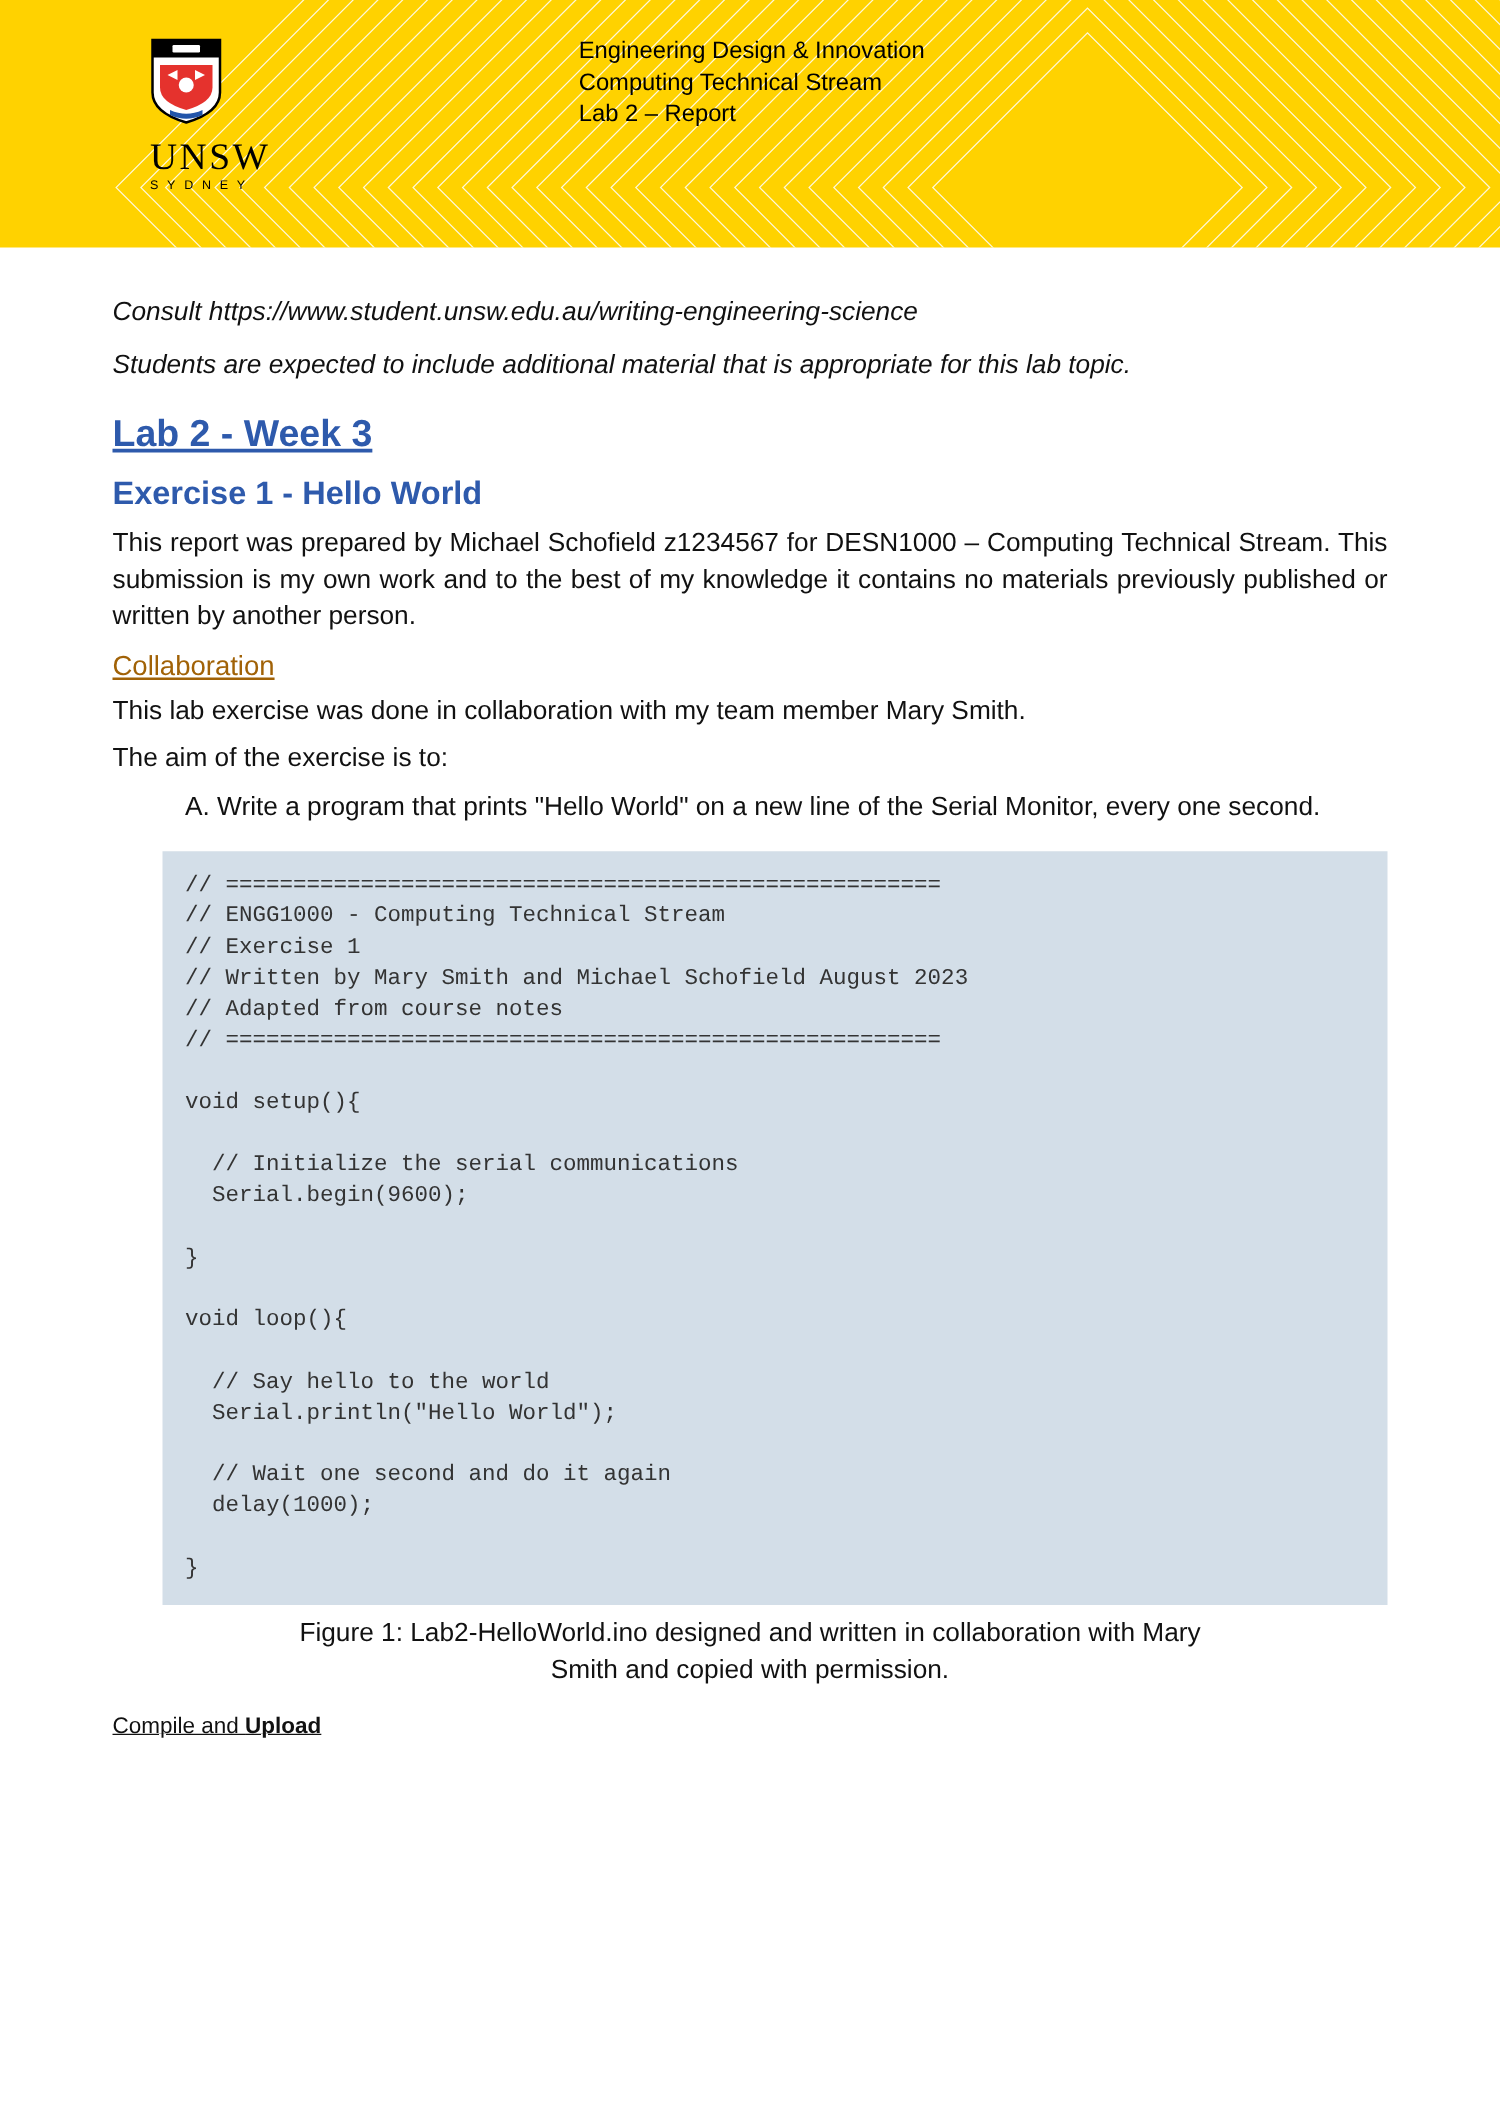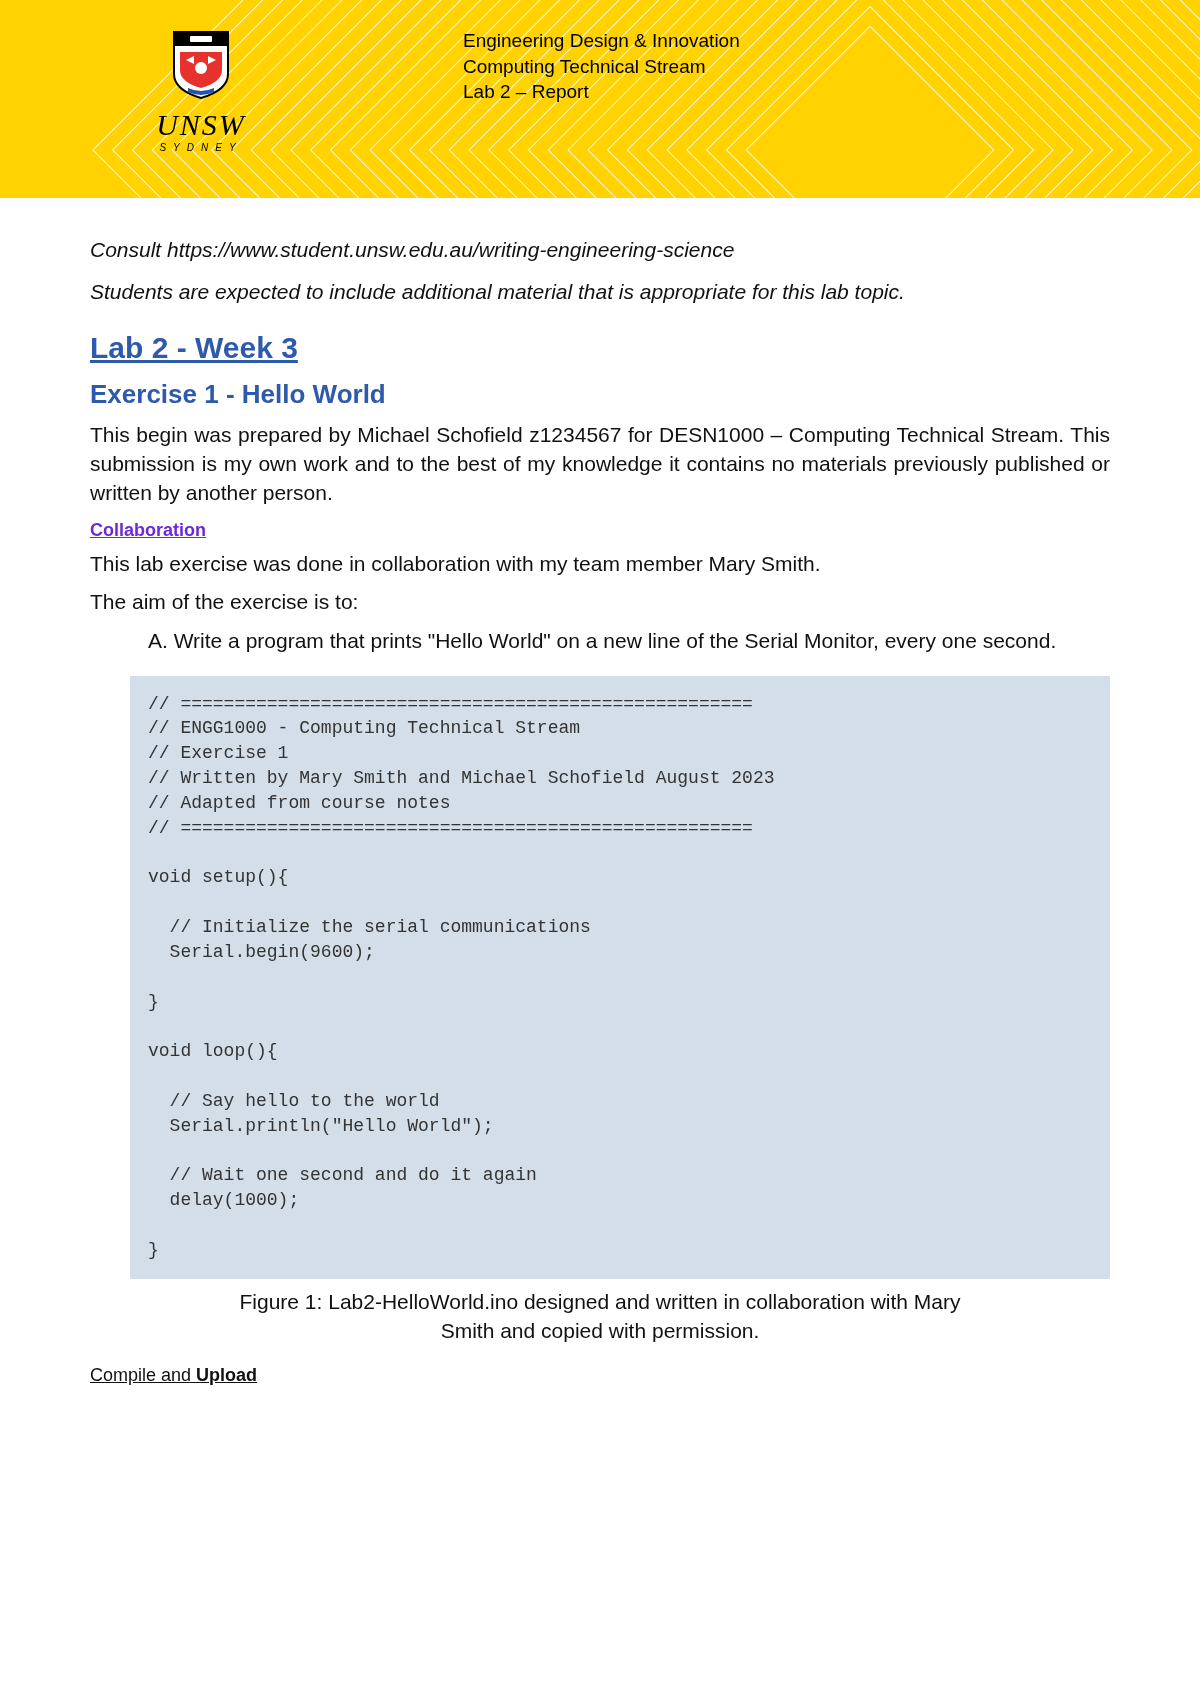--- a/index.html
+++ b/index.html
@@ -27,25 +27,24 @@
     height: 1100px;
     pointer-events: none;
   }
   .header-lines div {
     position: absolute;
     border: 1px solid rgba(255,255,255,0.85);
     transform: rotate(45deg);
   }
   .logo-block {
     position: absolute;
-    left: 136px;
+    left: 120px;
     top: 30px;
     width: 130px;
-    text-align: center;
-    font-style: italic;
+    text-align: left;
   }
   .shield {
     width: 58px;
     height: 70px;
     margin: 0 auto 6px auto;
   }
   .unsw-text {
     font-family: "Times New Roman", serif;
     font-weight: 400;
     font-size: 30px;
@@ -90,25 +89,25 @@
     font-weight: 700;
     margin-bottom: 10px;
   }
   .body-text {
     font-size: 21px;
     line-height: 1.4;
     text-align: justify;
     margin-bottom: 12px;
   }
   h3.section {
-    font-size: 18px;
-    font-weight: 700;
+    font-size: 22px;
+    font-weight: 400;
     text-decoration: underline;
     margin: 10px 0 8px 0;
-    color: #6d28d9;
+    color: #a16207;
   }
   .aim-text {
     font-size: 21px;
     margin-bottom: 12px;
   }
   .aim-item {
     font-size: 21px;
     margin-left: 58px;
     margin-right: 10px;
     text-align: justify;
@@ -200,21 +199,21 @@
 
 <div class="content">
   <div class="intro">
     <p>Consult https://www.student.unsw.edu.au/writing-engineering-science</p>
     <p>Students are expected to include additional material that is appropriate for this lab topic.</p>
   </div>
 
   <h1 class="title">Lab 2 - Week 3</h1>
   <h2 class="subtitle">Exercise 1 - Hello World</h2>
 
-  <p class="body-text">This begin was prepared by Michael Schofield z1234567 for DESN1000 – Computing Technical Stream. This submission is my own work and to the best of my knowledge it contains no materials previously published or written by another person.</p>
+  <p class="body-text">This report was prepared by Michael Schofield z1234567 for DESN1000 – Computing Technical Stream. This submission is my own work and to the best of my knowledge it contains no materials previously published or written by another person.</p>
 
   <h3 class="section">Collaboration</h3>
   <p class="body-text" style="text-align:left">This lab exercise was done in collaboration with my team member Mary Smith.</p>
 
   <p class="aim-text">The aim of the exercise is to:</p>
   <p class="aim-item">A. Write a program that prints "Hello World" on a new line of the Serial Monitor, every one second.</p>
 
 
   <div class="code-block">// =====================================================
 // ENGG1000 - Computing Technical Stream

